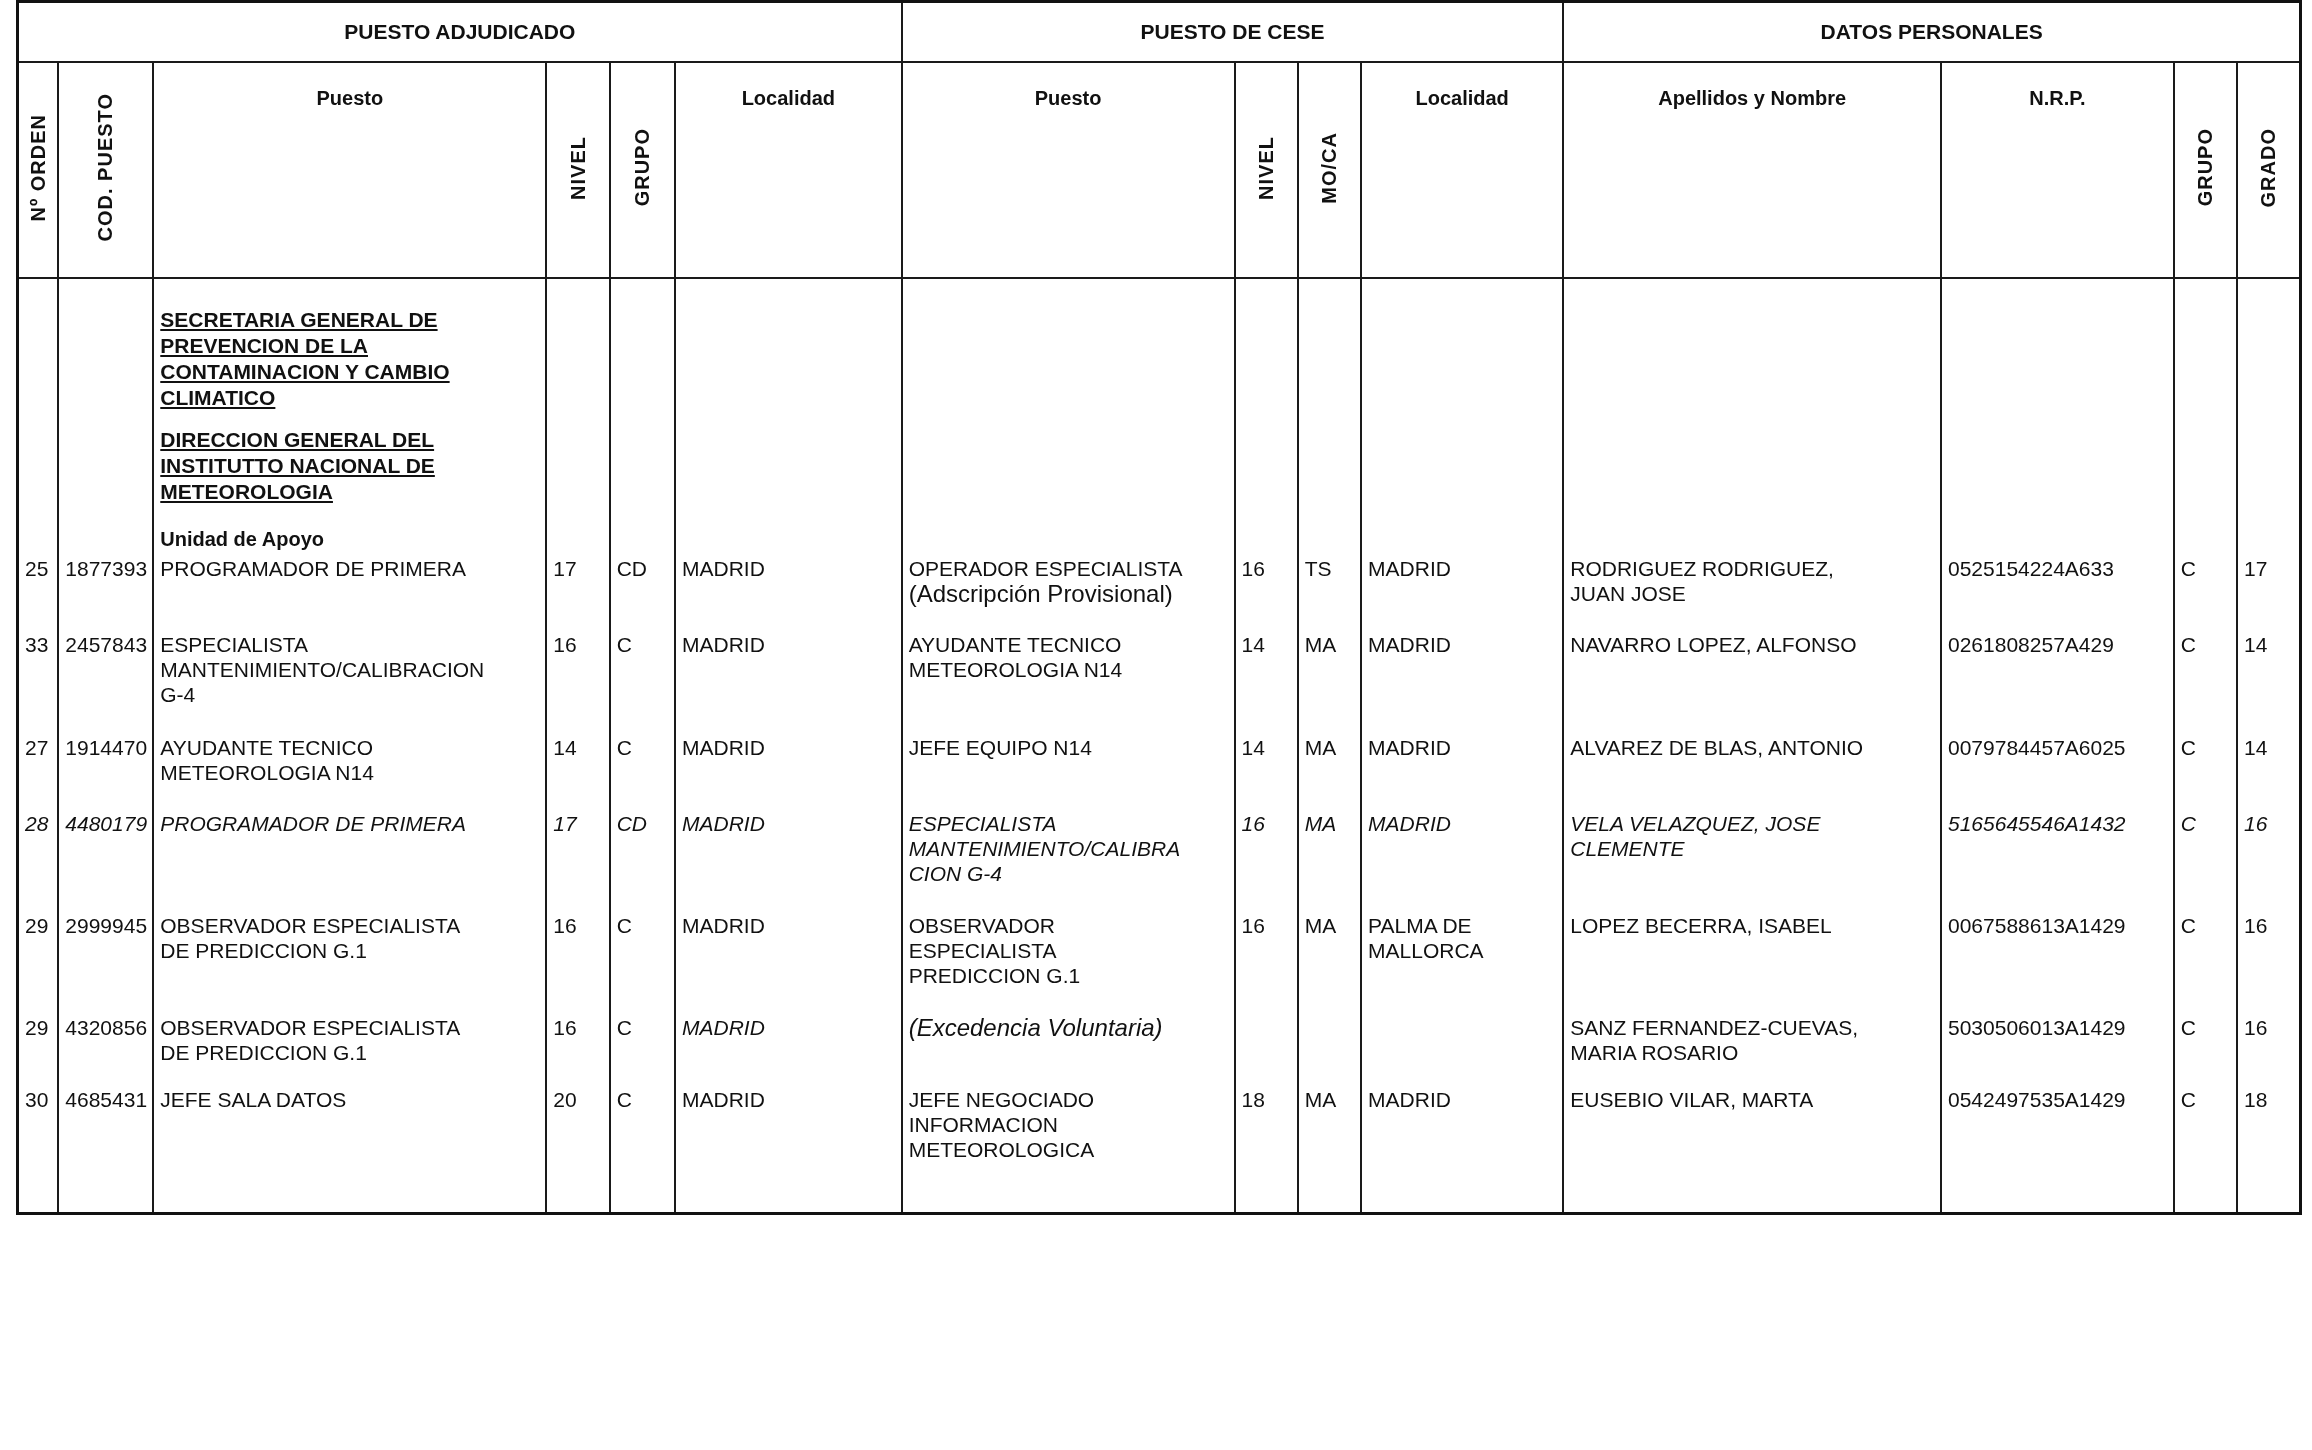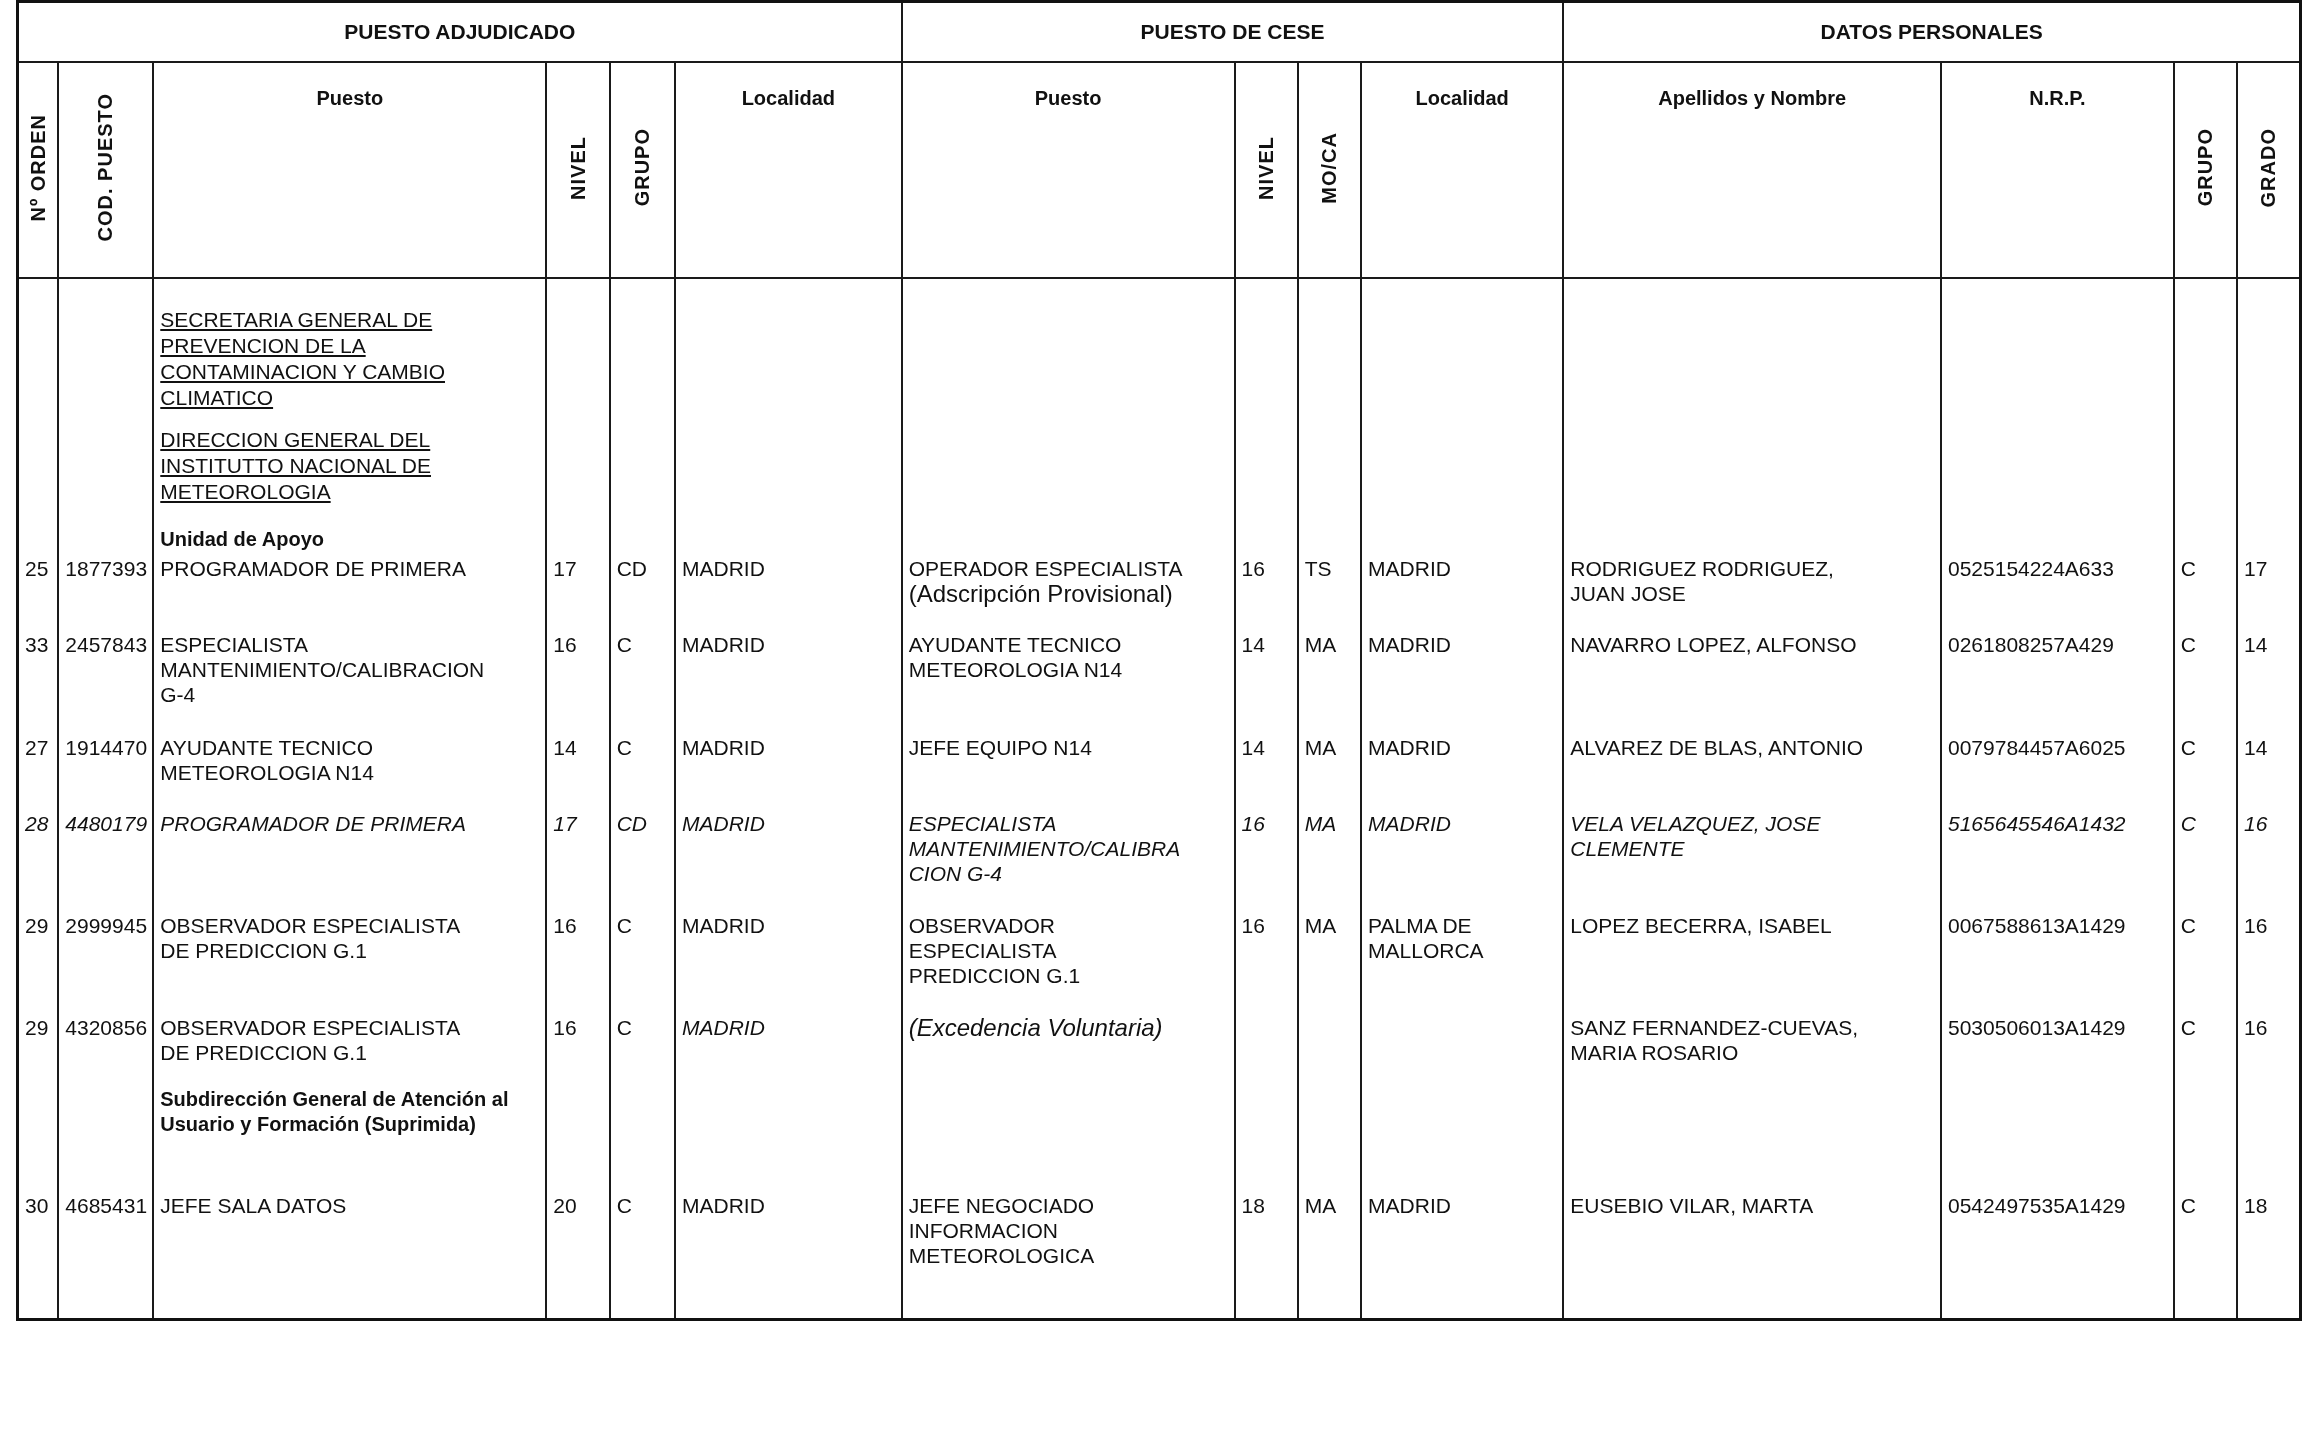--- a/index.html
+++ b/index.html
@@ -8,21 +8,21 @@
   table{border-collapse:collapse;table-layout:fixed;width:2286px;}
   td,th{border:2px solid #1a1a1a;padding:0;vertical-align:top;}
   .outer{border:3px solid #111;}
   th.group{height:58px;font-size:21px;font-weight:bold;text-align:center;vertical-align:middle;}
   th.col{height:190px;font-size:20px;font-weight:bold;text-align:center;vertical-align:top;padding-top:24px;}
   th.vert{padding:0;vertical-align:middle;}
   .vtext{display:inline-block;writing-mode:vertical-rl;transform:rotate(180deg);font-size:20px;font-weight:bold;letter-spacing:1px;white-space:nowrap;}
   td{font-size:21px;line-height:25px;border-top:none;border-bottom:none;}
   tr.last td{border-bottom:2px solid #1a1a1a;}
   .cell{padding:4px 6px 0 6px;}
-  .sec-u{font-weight:normal;text-decoration:underline;font-size:21px;line-height:26px;}
+  .sec-u{font-weight:bold;text-decoration:underline;font-size:21px;line-height:26px;}
   .sec-b{font-weight:bold;font-size:20px;line-height:25px;}
   .ital{font-style:italic;}
   .sub{font-size:24px;}
 </style>
 </head>
 <body>
 
 <div class="page">
 <table class="outer">
   <colgroup>
@@ -358,40 +358,20 @@
             <div class="cell">5030506013A1429</div>
           </td>
       <td>
             <div class="cell">C</div>
           </td>
       <td>
             <div class="cell">16</div>
           </td>
     </tr>
 
-    <tr style="height:106px;">
-      <td></td>
-          <td></td>
-      <td>
-            <div class="cell" style="padding-top:4px;">
-              <div class="sec-b" style="width:360px">Subdirección General de Atención al Usuario y Formación (Suprimida)</div>
-            </div>
-          </td>
-      <td></td>
-          <td></td>
-          <td></td>
-          <td></td>
-          <td></td>
-          <td></td>
-          <td></td>
-          <td></td>
-          <td></td>
-          <td></td>
-          <td></td>
-    </tr>
 
     <tr class="last" style="height:130px;">
       <td>
             <div class="cell">30</div>
           </td>
       <td>
             <div class="cell">4685431</div>
           </td>
       <td>
             <div class="cell">JEFE SALA DATOS</div>

